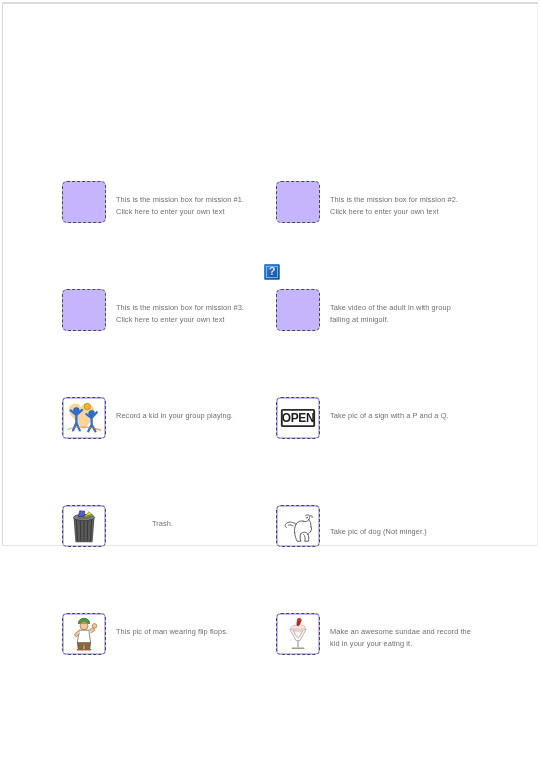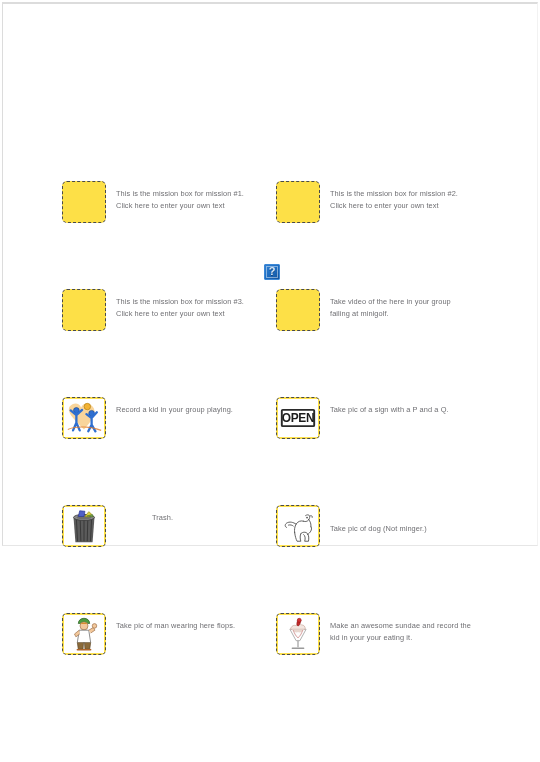--- a/index.html
+++ b/index.html
@@ -61,21 +61,21 @@
     align-items: flex-start;
   }
 
   .mission-box {
     width: 44px;
     height: 42px;
     flex: 0 0 44px;
     border: 1px dashed #4a4a4a;
     border-radius: 5px;
     box-sizing: border-box;
-    background: #fde047;
+    background: #c4b5fd;
     position: relative;
     overflow: hidden;
   }
 
   .mission-box .art {
     position: absolute;
     left: 0; top: 0;
     width: 100%;
     height: 100%;
     display: block;
@@ -83,20 +83,21 @@
 
   .mission-text {
     margin-left: 10px;
     font-size: 7.4px;
     line-height: 12.2px;
     color: #6f6f73;
     letter-spacing: 0.08px;
     max-width: 150px;
     padding-top: 7px;
     font-family: "Liberation Sans", sans-serif;
+    margin-top: 6px;
   }
   .mission-text .line { display: block; white-space: nowrap; }
   .mission-text.wrap .line { white-space: normal; }
 
   
   .broken-img {
     position: absolute;
     left: 264px;
     top: 264px;
     width: 16px;
@@ -160,21 +161,21 @@
       <div class="mission-box"></div>
       <div class="mission-text">
         <span class="line">This is the mission box for mission #3.</span>
         <span class="line">Click here to enter your own text</span>
       </div>
     </div>
 
     <div class="mission-item" style="left:276px; top:289px;">
       <div class="mission-box"></div>
       <div class="mission-text">
-        <span class="line">Take video of the here in your group</span>
+        <span class="line">Take video of the adult in with group</span>
         <span class="line">failing at minigolf.</span>
       </div>
     </div>
 
     <div class="mission-item" style="left:62px; top:397px;">
       <div class="mission-box">
         <svg class="art" viewBox="0 0 44 42" xmlns="http://www.w3.org/2000/svg">
           <rect x="1" y="1" width="42" height="40" fill="#ffffff"></rect>
           <path d="M7 9 C11 4, 17 5, 19 10 C21 5, 27 4, 31 9 C36 14, 31 24, 22 33 C13 24, 3 15, 7 9 Z" fill="#f7c77a" opacity="0.75"></path>
           <circle cx="25.5" cy="9" r="3.4" fill="#f2b233" stroke="#b07f10" stroke-width="0.7"></circle>
@@ -264,21 +265,21 @@
           <path d="M17 17 L27 17 L29 30 L15 30 Z" fill="#ffffff" stroke="#6a6a6a" stroke-width="0.8"></path>
           <path d="M17 17 L12 21 L13.5 24 L17.5 21" fill="#f2c79a" stroke="#9a6b44" stroke-width="0.7"></path>
           <path d="M27 17 L32 14 L33.5 17 L29 20" fill="#f2c79a" stroke="#9a6b44" stroke-width="0.7"></path>
           <circle cx="33" cy="12.5" r="2.4" fill="#f2c79a" stroke="#9a6b44" stroke-width="0.7"></circle>
           <path d="M15 30 L16 37 L21 37 L21.5 30" fill="#8a6a3a" stroke="#5c4524" stroke-width="0.7"></path>
           <path d="M22.5 30 L23 37 L28 37 L29 30" fill="#8a6a3a" stroke="#5c4524" stroke-width="0.7"></path>
           <path d="M15 37.5 L22 37.5 M22.5 37.5 L29 37.5" stroke="#b0642a" stroke-width="1.6" stroke-linecap="round"></path>
         </svg>
       </div>
       <div class="mission-text">
-        <span class="line">Take pic of man wearing here flops.</span>
+        <span class="line">This pic of man wearing flip flops.</span>
       </div>
     </div>
 
     <div class="mission-item" style="left:276px; top:613px;">
       <div class="mission-box">
         <svg class="art" viewBox="0 0 44 42" xmlns="http://www.w3.org/2000/svg">
           <rect x="1" y="1" width="42" height="40" fill="#ffffff"></rect>
           <path d="M13.5 16 L30.5 16 L24 28 L20 28 Z" fill="#fdfdfd" stroke="#9a9a9a" stroke-width="0.8"></path>
           <path d="M22 28 L22 35" stroke="#9a9a9a" stroke-width="1.2"></path>
           <path d="M16 36 L28 36" stroke="#9a9a9a" stroke-width="1.4" stroke-linecap="round"></path>

